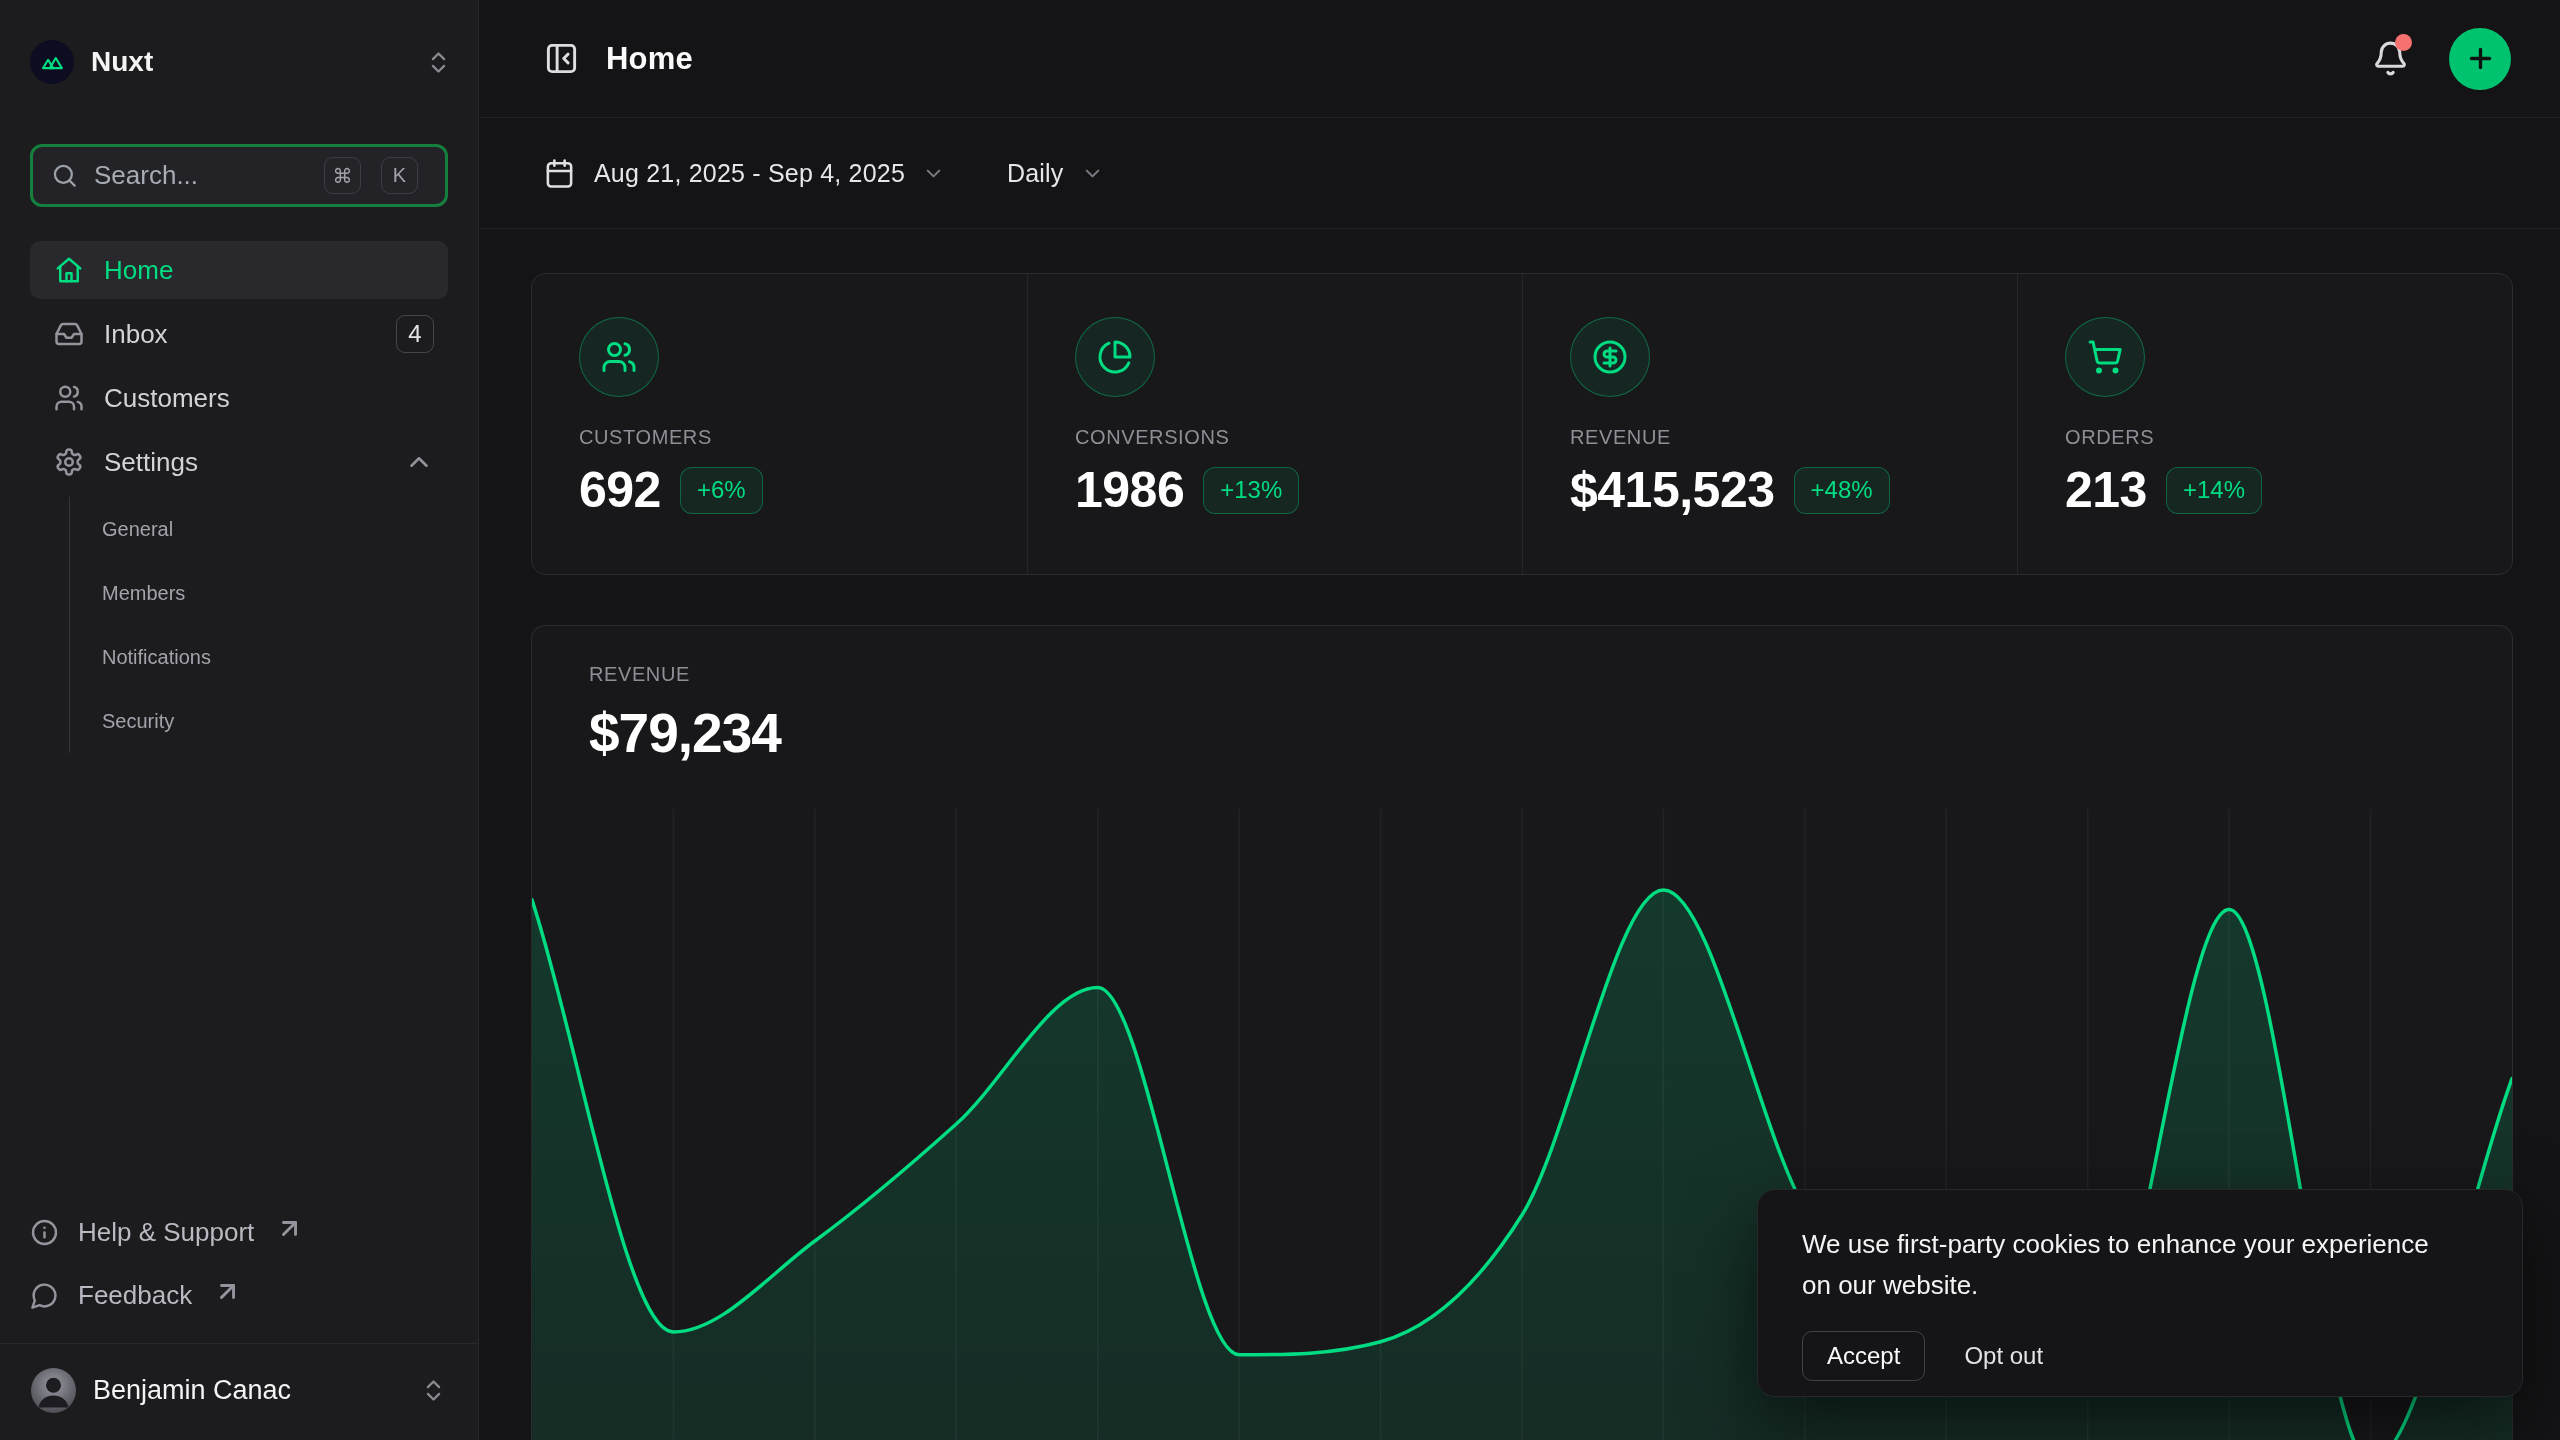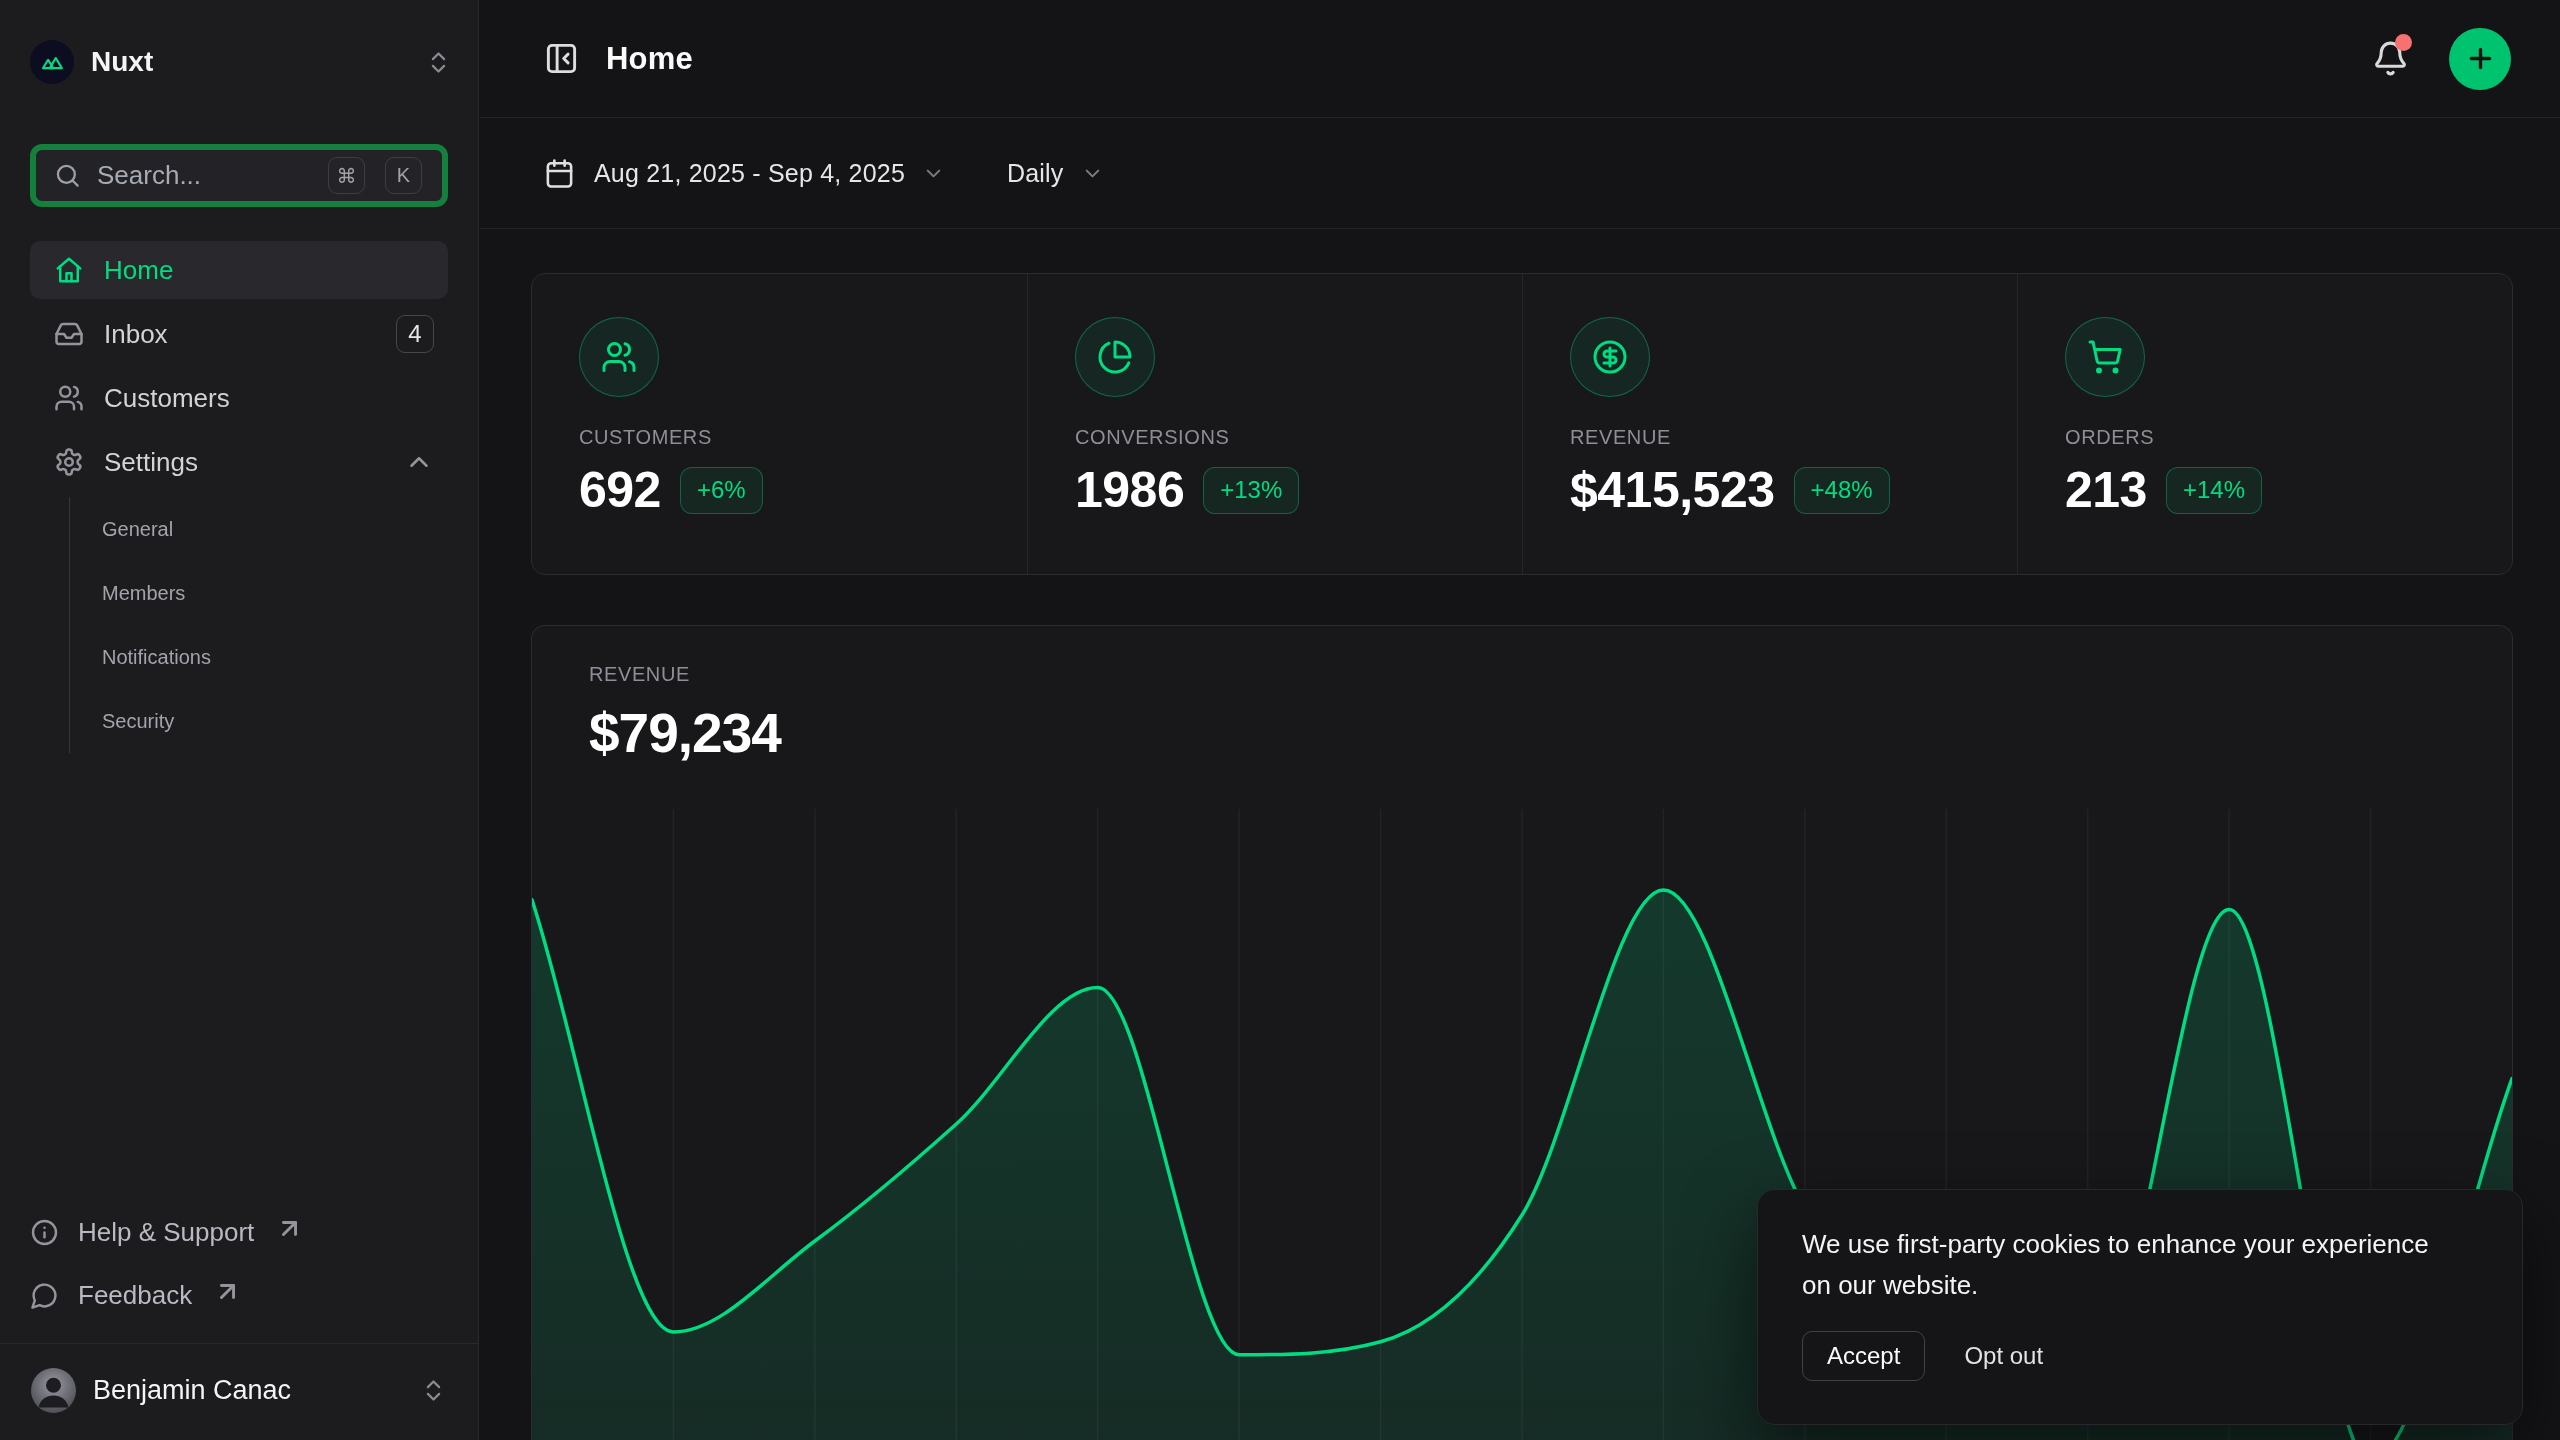--- a/index.html
+++ b/index.html
@@ -13,22 +13,22 @@
     background:#1c1c1f; border-right:1px solid #28282c; }
   .ws-row { position:absolute; left:30px; right:26px; top:36px; height:52px;
     display:flex; align-items:center; gap:17px; }
   .ws-logo { width:44px; height:44px; border-radius:50%; background:#0c0d21;
     display:flex; align-items:center; justify-content:center; }
   .ws-logo .icn { width:27px; height:27px; color:#00dc82; }
   .ws-name { font-size:28px; font-weight:600; color:#f4f4f5; }
   .ws-caret { margin-left:auto; width:27px; height:27px; color:#8a8a93; }
 
   .search-box { position:absolute; left:30px; right:30px; top:144px; height:63px;
-    background:#232327; border:6px solid #15803d; border-radius:12px;
-    display:flex; align-items:center; padding:0 20px 0 18px; gap:16px; }
+    background:#232327; border:3px solid #15803d; border-radius:12px;
+    display:flex; align-items:center; padding:0 27px 0 18px; gap:16px; }
   .search-box .mag { width:27px; height:27px; color:#9ca0a8; }
   .search-ph { flex:1; font-size:26px; color:#a7abb3; }
   .kbd { min-width:37px; height:37px; border:1px solid #3d3d44; background:#242428;
     border-radius:9px; display:flex; align-items:center; justify-content:center;
     font-size:20px; color:#a1a1aa; margin-left:4px; }
 
   .nav { position:absolute; left:30px; right:30px; top:241px; }
   .nav-item { height:58px; display:flex; align-items:center; gap:20px;
     padding:0 14px 0 24px; border-radius:10px; margin-bottom:6px;
     color:#d2d2d7; font-size:26px; font-weight:500; }
@@ -98,21 +98,21 @@
   .chart-card { margin-top:50px; height:816px; background:#18181b;
     border:1px solid #2b2b30; border-bottom:none; border-radius:14px 14px 0 0;
     position:relative; overflow:hidden; }
   .chart-head { padding:37px 0 0 57px; }
   .chart-label { font-size:20px; font-weight:500; letter-spacing:.6px; color:#8e8e96; }
   .chart-value { margin-top:15px; font-size:55px; font-weight:700; color:#fff; letter-spacing:-1px; }
   .plot { position:absolute; left:0; right:0; top:183px; height:632px; }
   .plot svg { width:100%; height:100%; display:block; }
 
   
-  .cookie { position:fixed; left:1757px; top:1189px; width:766px; height:236px;
+  .cookie { position:fixed; left:1757px; top:1189px; width:766px; height:208px;
     background:#151518; border:1px solid #27272c; border-radius:18px;
     box-shadow:0 26px 70px rgba(0,0,0,.55); padding:34px 44px 0 44px; z-index:40; }
   .cookie-msg { width:640px; font-size:26px; line-height:41px; font-weight:500; color:#f4f4f5; }
   .cookie-actions { margin-top:25px; display:flex; align-items:center; }
   .btn-accept { height:50px; padding:0 24px; border:1px solid #41414a; border-radius:10px;
     display:flex; align-items:center; font-size:24px; font-weight:500; color:#fafafa;
     background:transparent; }
   .btn-optout { margin-left:39px; font-size:24px; font-weight:500; color:#e2e2e7; }
 </style>
 </head>

